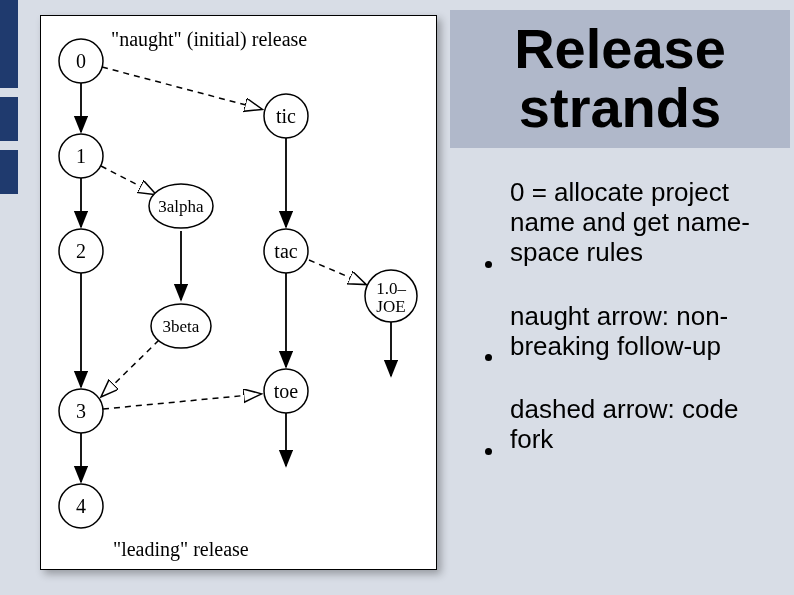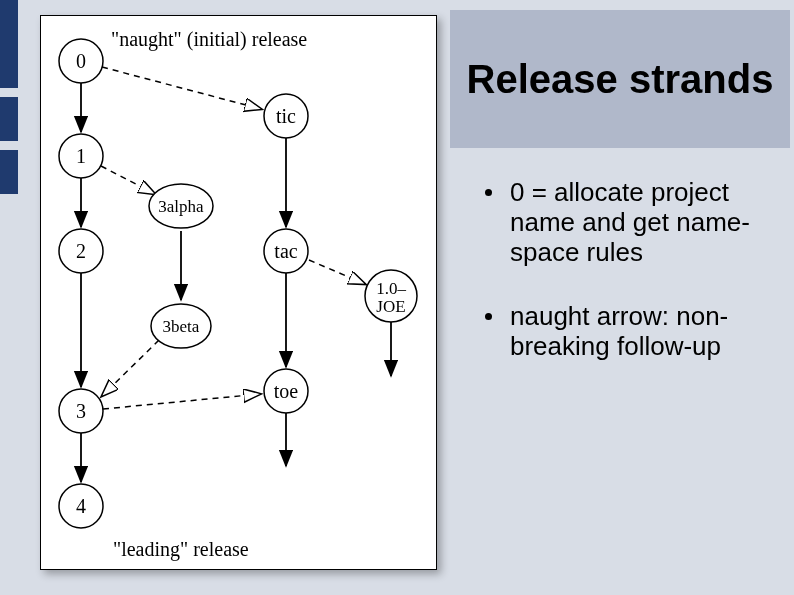--- a/index.html
+++ b/index.html
@@ -46,34 +46,34 @@
     top: 10px;
     width: 340px;
     height: 138px;
     background: #b0b8ca;
     display: flex;
     align-items: center;
     justify-content: center;
     text-align: center;
   }
   .title-text {
-    font-size: 40px;
+    font-size: 56px;
     font-weight: bold;
     color: #000;
     line-height: 1.05;
   }
   .bullets {
     position: absolute;
     left: 485px;
     top: 178px;
     width: 300px;
   }
   .bullet-row {
     display: flex;
-    align-items: flex-start;
+    align-items: flex-end;
     margin-bottom: 34px;
   }
   .bullet-dot {
     width: 7px;
     height: 7px;
     background: #000;
     border-radius: 50%;
     margin-top: 11px;
     margin-right: 18px;
     flex-shrink: 0;
@@ -132,20 +132,24 @@
 </div>
 
 <div class="bullets">
   <div class="bullet-row">
     <div class="bullet-dot"></div>
     <div class="bullet-text">0 = allocate project name and get name-space rules</div>
   </div>
   <div class="bullet-row">
     <div class="bullet-dot"></div>
     <div class="bullet-text">naught arrow: non-breaking follow-up</div>
+  </div>
+  <div class="bullet-row">
+    <div class="bullet-dot"></div>
+    <div class="bullet-text">dashed arrow: code fork</div>
   </div>
 </div>
 
 <div class="diagram-box">
   <svg class="diagram-svg" viewBox="0 0 395 553">
     <defs>
       <marker id="arrow-solid" markerWidth="12" markerHeight="12" refX="9" refY="4" orient="auto">
         <path d="M0,0 L10,4 L0,8 z" fill="#000"></path>
       </marker>
       <marker id="arrow-open" markerWidth="14" markerHeight="12" refX="11" refY="4.5" orient="auto">

